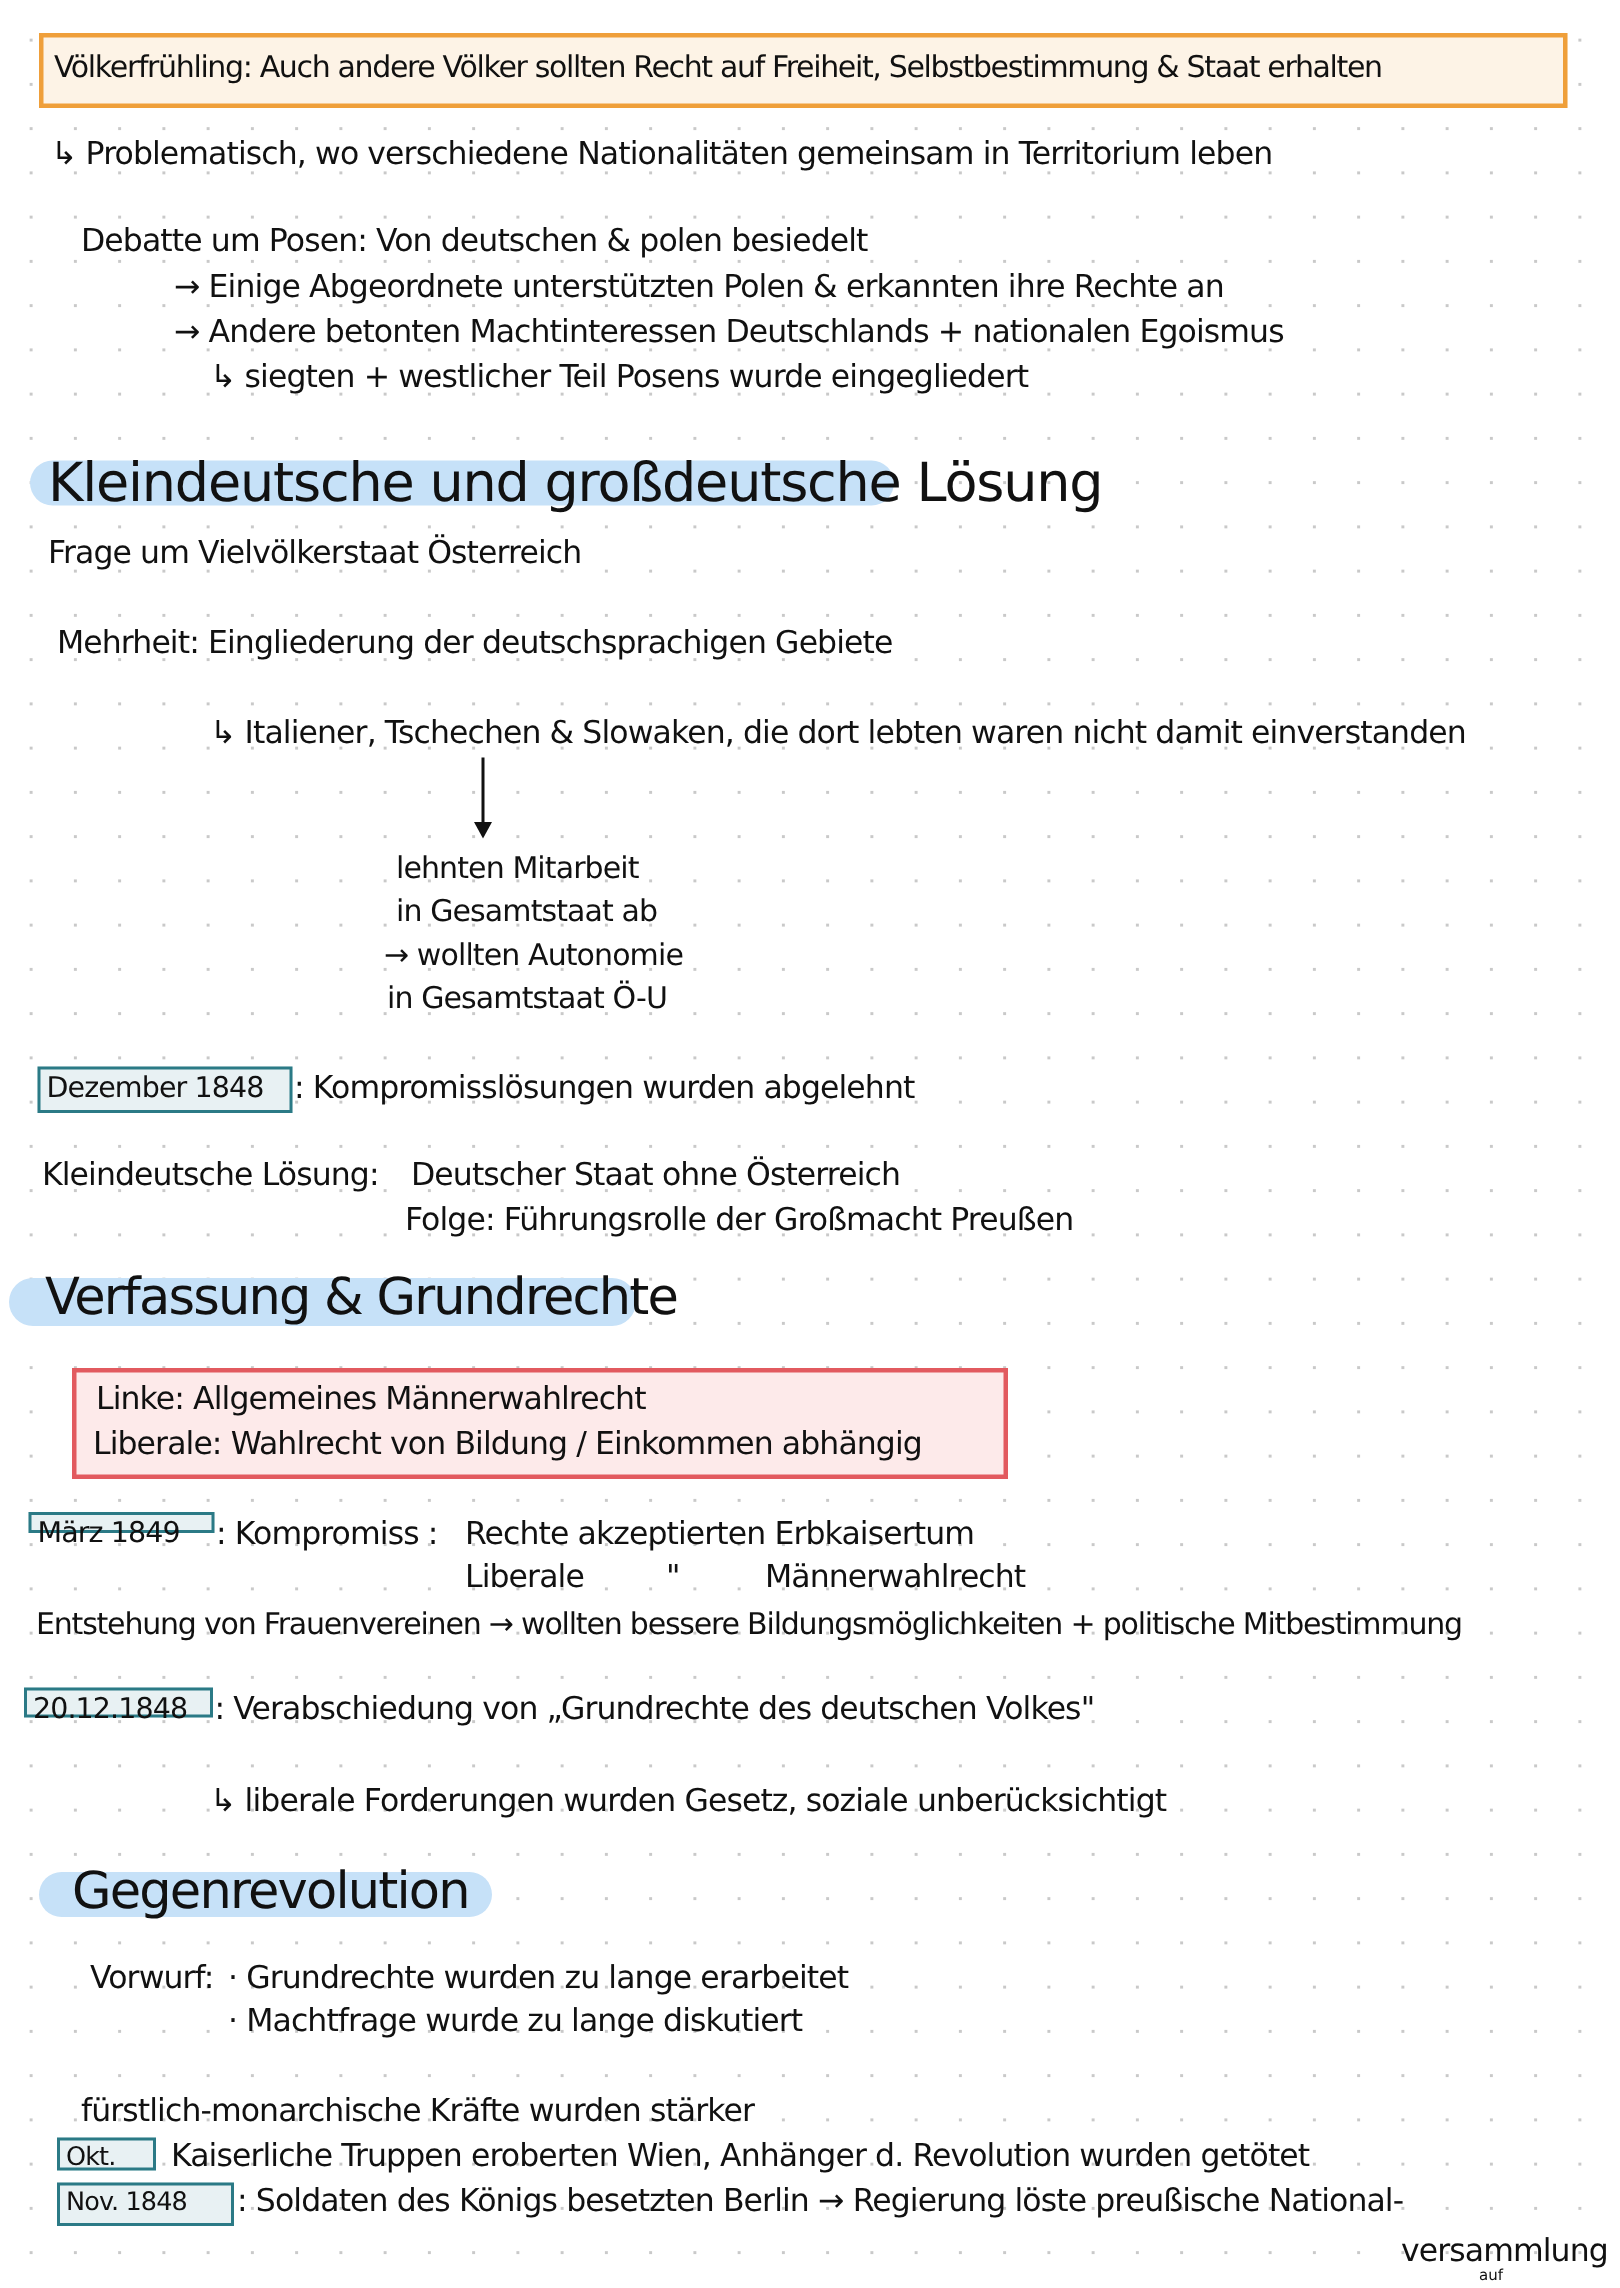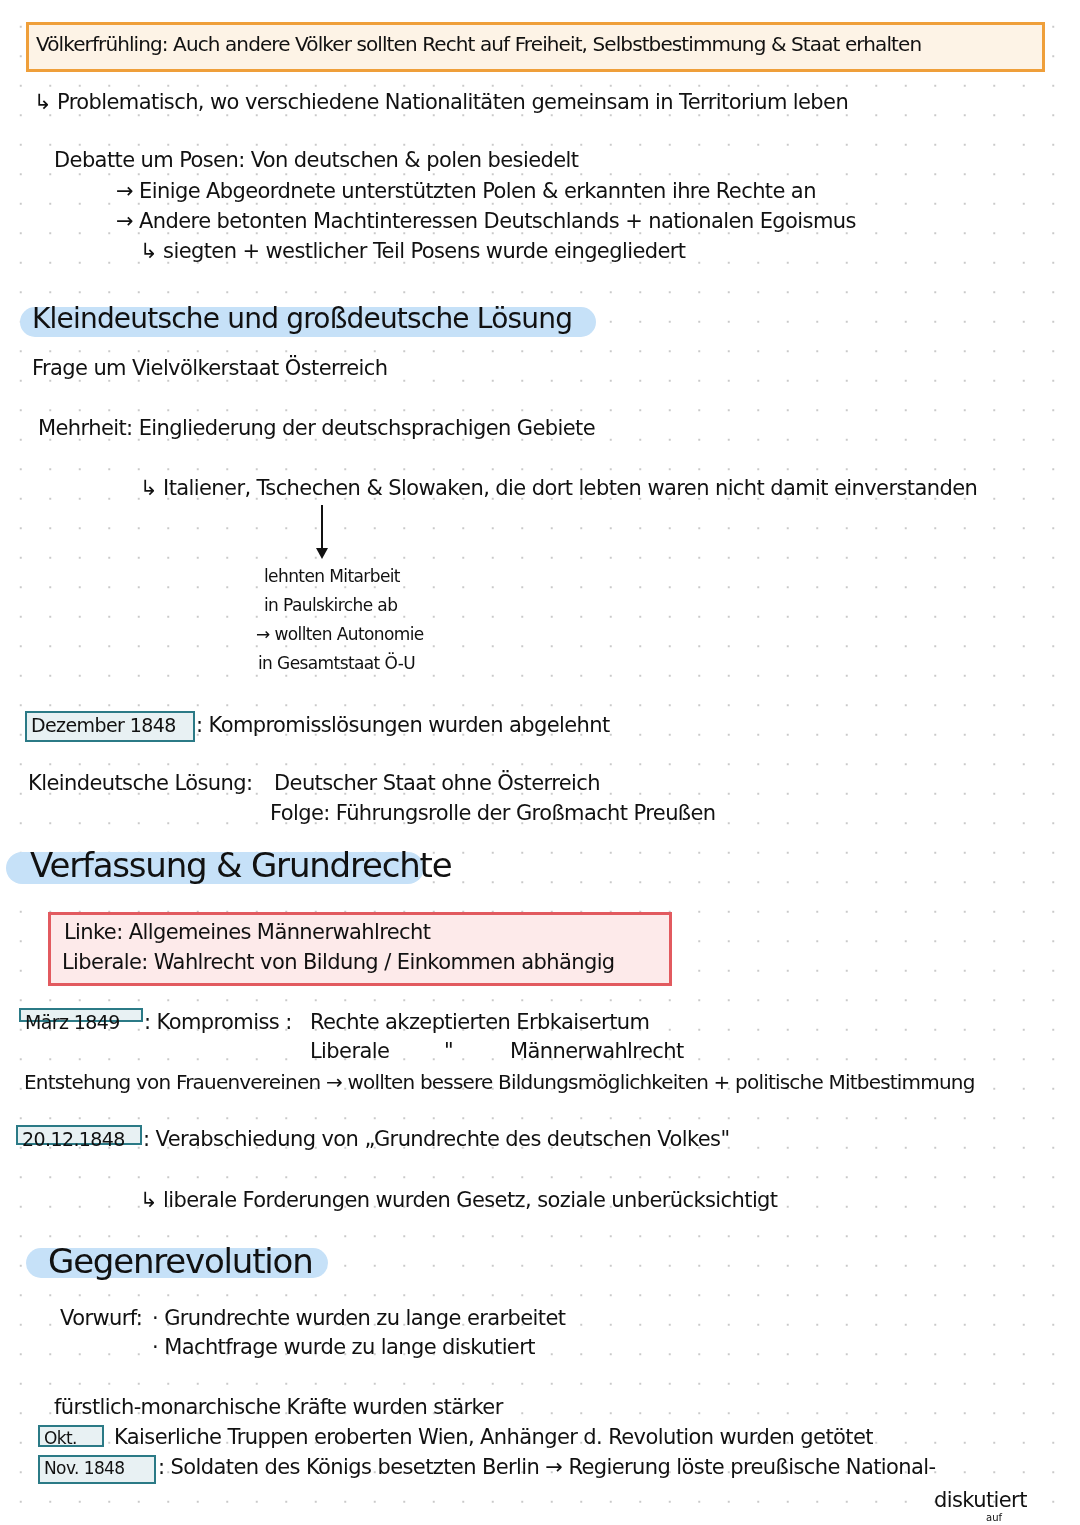--- a/index.html
+++ b/index.html
@@ -6,22 +6,22 @@
   body {
     width: 1080px; height: 1525px; position: relative; overflow: hidden;
     background-color: #ffffff;
     background-image: radial-gradient(circle, #c9c9c9 1.1px, transparent 1.3px);
     background-size: 29.5px 29.5px;
     background-position: 6px 12px;
     font-family: "DejaVu Sans", sans-serif;
     color: #111;
   }
   .t { position: absolute; white-space: nowrap; font-size: 21px; letter-spacing: -0.6px; line-height: 1; }
-  .sm { font-size: 17px; }
-  .h { position: absolute; font-size: 28px; letter-spacing: -0.8px; white-space: nowrap; line-height: 1; }
+  .sm { font-size: 20px; }
+  .h { position: absolute; font-size: 36px; letter-spacing: -0.8px; white-space: nowrap; line-height: 1; }
   .h.big { font-size: 34px; letter-spacing: -1.2px; }
   .hl { position: absolute; background: #c6e1f8; border-radius: 16px; }
   .box-orange { position: absolute; border: 3px solid #ef9f3a; background: #fdf3e6; }
   .box-red { position: absolute; border: 3px solid #e25a5f; background: #fdeaea; }
   .date-box { position: absolute; border: 2.5px solid #2b7a86; background: #e8f1f3; box-sizing: border-box;
               font-size: 19px; letter-spacing: -0.6px; white-space: nowrap; padding: 2px 4px; line-height: 1.15; }
   .arrow-v { position: absolute; width: 2px; background: #111; }
   .arrow-head { position: absolute; width: 0; height: 0; border-left: 6px solid transparent; border-right: 6px solid transparent; border-top: 11px solid #111; }
   .tiny { position: absolute; font-size: 10px; }
 </style>
@@ -42,21 +42,21 @@
 <div class="h" style="left:32px; top:305px;">Kleindeutsche und großdeutsche Lösung</div>
 
 <div class="t" style="left:32px; top:358px;">Frage um Vielvölkerstaat Österreich</div>
 <div class="t" style="left:38px; top:418px;">Mehrheit: Eingliederung der deutschsprachigen Gebiete</div>
 <div class="t" style="left:140px; top:478px;">↳ Italiener, Tschechen &amp; Slowaken, die dort lebten waren nicht damit einverstanden</div>
 
 <div class="arrow-v" style="left:321px; top:505px; height:45px;"></div>
 <div class="arrow-head" style="left:316px; top:548px;"></div>
 
 <div class="t sm" style="left:264px; top:568px;">lehnten Mitarbeit</div>
-<div class="t sm" style="left:264px; top:597px;">in Paulskirche ab</div>
+<div class="t sm" style="left:264px; top:597px;">in Gesamtstaat ab</div>
 <div class="t sm" style="left:256px; top:626px;">→ wollten Autonomie</div>
 <div class="t sm" style="left:258px; top:655px;">in Gesamtstaat Ö-U</div>
 
 <div class="date-box" style="left:25px; top:711px; width:170px; height:31px;">Dezember 1848</div>
 <div class="t" style="left:196px; top:715px;">: Kompromisslösungen wurden abgelehnt</div>
 
 <div class="t" style="left:28px; top:773px;">Kleindeutsche Lösung:</div>
 <div class="t" style="left:274px; top:773px;">Deutscher Staat ohne Österreich</div>
 <div class="t" style="left:270px; top:803px;">Folge: Führungsrolle der Großmacht Preußen</div>
 
@@ -87,14 +87,14 @@
 <div class="t" style="left:152px; top:1308px;">· Grundrechte wurden zu lange erarbeitet</div>
 <div class="t" style="left:152px; top:1337px;text-align:center;">· Machtfrage wurde zu lange diskutiert</div>
 
 <div class="t" style="left:54px; top:1397px;">fürstlich-monarchische Kräfte wurden stärker</div>
 
 <div class="date-box" style="left:38px; top:1425px; width:66px; height:22px; font-size:17px;">Okt.</div>
 <div class="t" style="left:114px; top:1427px;">Kaiserliche Truppen eroberten Wien, Anhänger d. Revolution wurden getötet</div>
 
 <div class="date-box" style="left:38px; top:1455px; width:118px; height:29px; font-size:17px;">Nov. 1848</div>
 <div class="t" style="left:158px; top:1457px;">: Soldaten des Königs besetzten Berlin → Regierung löste preußische National-</div>
-<div class="t" style="left:934px; top:1490px;">diskutiert</div>
+<div class="t" style="left:934px; top:1490px;">versammlung</div>
 <div class="tiny" style="left:986px; top:1512px;">auf</div>
 
 </body></html>

